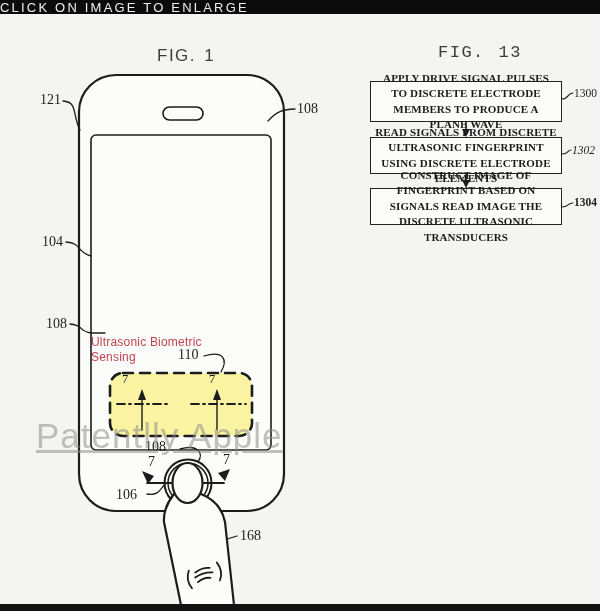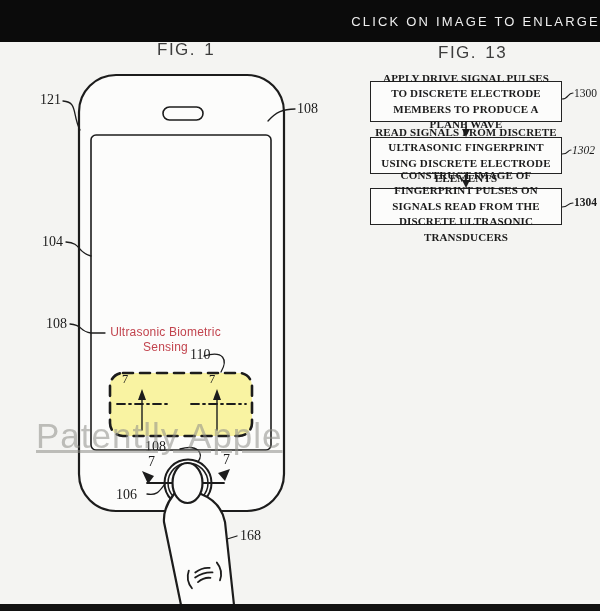--- a/index.html
+++ b/index.html
@@ -1,42 +1,42 @@
 <!DOCTYPE html>
 <html><head>
 <meta charset="utf-8">
 <style>
   html,body{margin:0;padding:0;}
   .page{
     position:relative; width:600px; height:611px; overflow:hidden;
     background:#f4f4f2; font-family:"Liberation Sans", sans-serif;
   }
   .banner-top{
-    position:absolute; left:0; top:0; width:600px; height:42px;
-    background:#0b0b0b; display:flex; align-items:center; justify-content:flex-end;
+    position:absolute; left:0; top:0; width:600px; height:14px;
+    background:#0b0b0b; display:flex; align-items:center; justify-content:flex-start;
   }
   .banner-top span{
     color:#efefef; font-size:13px; letter-spacing:2.2px; font-weight:300;
   }
   .banner-bottom{
     position:absolute; left:0; top:604px; width:600px; height:7px; background:#121212;
   }
   .fig-title{
     position:absolute; color:#3d3d3d; font-size:17px; letter-spacing:1.5px; word-spacing:2px;
   }
-  #fig1-title{ left:157px; top:40px; }
-  #fig13-title{ left:438px; top:43px; }
+  #fig1-title{ left:157px; top:46px; }
+  #fig13-title{ left:438px; top:43px;font-family:Liberation Mono, monospace; }
   svg.art{ position:absolute; left:0; top:0; }
   .ref{
     position:absolute; font-family:"Liberation Serif", serif; color:#1b1b1b;
     font-size:14px; line-height:14px;
   }
   .ref.small{ font-size:12.5px; line-height:12px; }
   .annotation{
-    position:absolute; left:91px; top:325px; width:149px; text-align:center;
+    position:absolute; left:91px; top:335px; width:149px; 
     color:#c2444e; font-size:12px; line-height:15px; letter-spacing:0.2px; font-weight:400;
   }
   .flow-box{
     position:absolute; left:370px; width:192px; box-sizing:border-box;
     border:1.4px solid #232323; background:#fcfcfb;
     display:flex; align-items:center; justify-content:center;
     padding:2px 4px; text-align:center;
     font-family:"Liberation Serif", serif; font-size:11px; line-height:1.4;
     color:#1b1b1b; font-weight:600; letter-spacing:0.15px;
   }
@@ -126,36 +126,36 @@
       <path stroke-width="1.1" d="M562,99 C569,99 567,93 573,93"></path>
       <path stroke-width="1.1" d="M562,154 C569,154 567,150 571,150"></path>
       <path stroke-width="1.1" d="M562,207 C569,207 567,203 573,203"></path>
     </g>
   </svg>
 
   <div class="ref" style="left:40px;  top:93px;">121</div>
   <div class="ref" style="left:297px; top:102px;">108</div>
   <div class="ref" style="left:42px;  top:235px;">104</div>
   <div class="ref" style="left:46px;  top:317px;">108</div>
-  <div class="ref" style="left:190px; top:348px;">110</div>
+  <div class="ref" style="left:178px; top:348px;">110</div>
   <div class="ref" style="left:145px; top:440px;">108</div>
   <div class="ref" style="left:116px; top:488px;">106</div>
   <div class="ref" style="left:240px; top:529px;">168</div>
   <div class="ref small" style="left:122px; top:373px;">7</div>
   <div class="ref small" style="left:209px; top:373px;">7</div>
   <div class="ref" style="left:148px; top:455px;">7</div>
   <div class="ref" style="left:223px; top:453px;">7</div>
 
   <div class="annotation">
     <div>Ultrasonic Biometric Sensing</div>
   </div>
 
   <div class="flow-box" id="flow-box-0">APPLY DRIVE SIGNAL PULSES TO DISCRETE ELECTRODE MEMBERS TO PRODUCE A PLANE WAVE</div>
   <div class="flow-box" id="flow-box-1">READ SIGNALS FROM DISCRETE ULTRASONIC FINGERPRINT USING DISCRETE ELECTRODE ELEMENTS</div>
-  <div class="flow-box" id="flow-box-2">CONSTRUCT IMAGE OF FINGERPRINT PULSES ON SIGNALS READ FROM THE DISCRETE ULTRASONIC TRANSDUCERS</div>
+  <div class="flow-box" id="flow-box-2">CONSTRUCT IMAGE OF FINGERPRINT BASED ON SIGNALS READ IMAGE THE DISCRETE ULTRASONIC TRANSDUCERS</div>
   <div class="flow-ref" id="flow-ref-0">1300</div>
   <div class="flow-ref" id="flow-ref-1">1302</div>
   <div class="flow-ref" id="flow-ref-2">1304</div>
 
   <div class="wm-patently">Patentlly Apple</div>
 
   <div class="banner-bottom"></div>
 
 </div>
 

